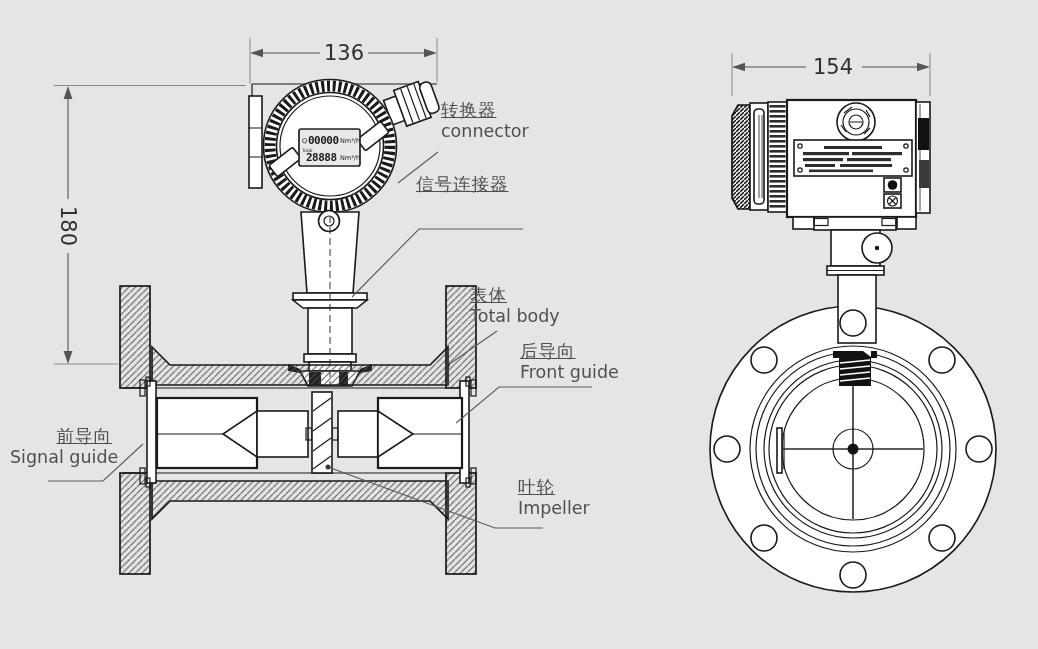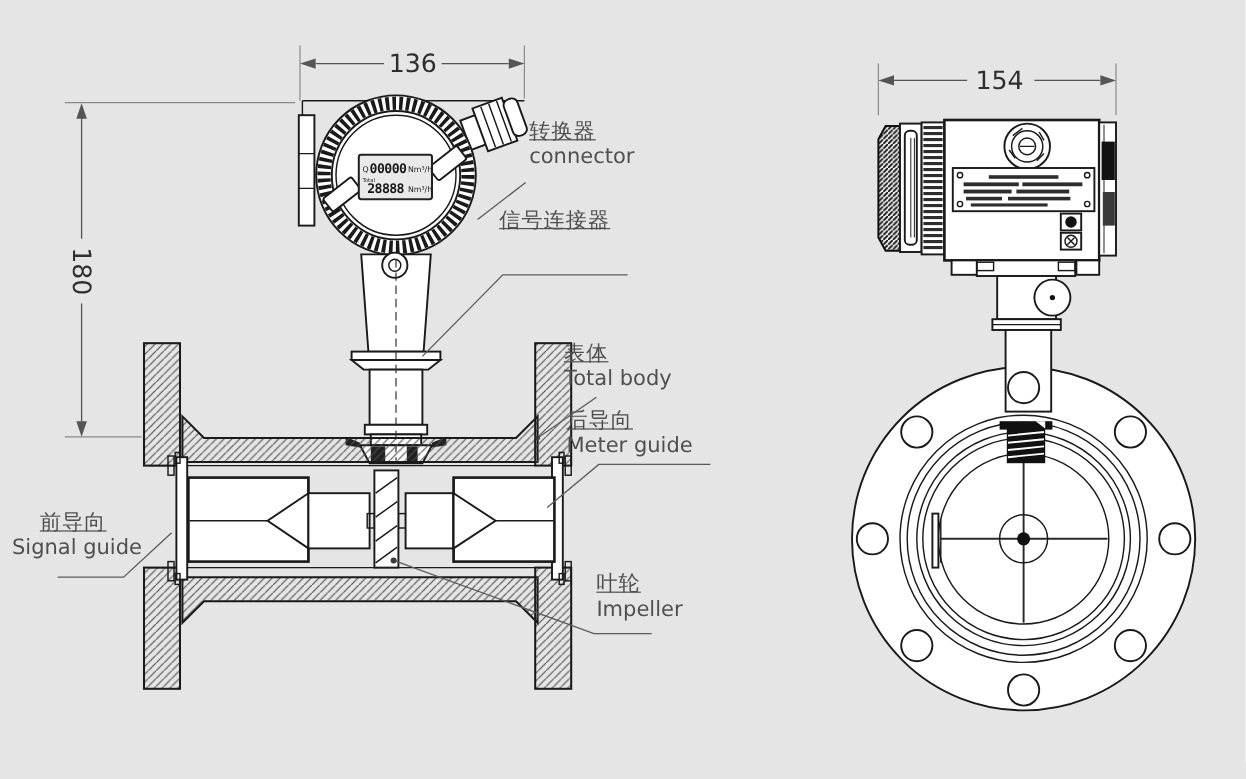--- a/index.html
+++ b/index.html
@@ -307,25 +307,25 @@
   <div class="zh">转换器</div>
   <div class="en">connector</div>
 </div>
 <div class="callout" style="left:416px;top:174px;">
   <div class="zh">信号连接器</div>
 </div>
 <div class="callout" style="left:470px;top:285px;">
   <div class="zh">表体</div>
   <div class="en">Total body</div>
 </div>
-<div class="callout" style="left:472px;top:341px;">
+<div class="callout" style="left:520px;top:341px;">
   <div class="zh">后导向</div>
-  <div class="en">Meter guide</div>
-</div>
-<div class="callout ra" style="left:10px;top:426px;width:102px;text-align:center;">
+  <div class="en">Front guide</div>
+</div>
+<div class="callout ra" style="left:10px;top:426px;width:102px;">
   <div class="zh">前导向</div>
   <div class="en">Signal guide</div>
 </div>
-<div class="callout" style="left:497px;top:477px;">
+<div class="callout" style="left:518px;top:477px;">
   <div class="zh">叶轮</div>
   <div class="en">Impeller</div>
 </div>
 </div>
 
 </body></html>

